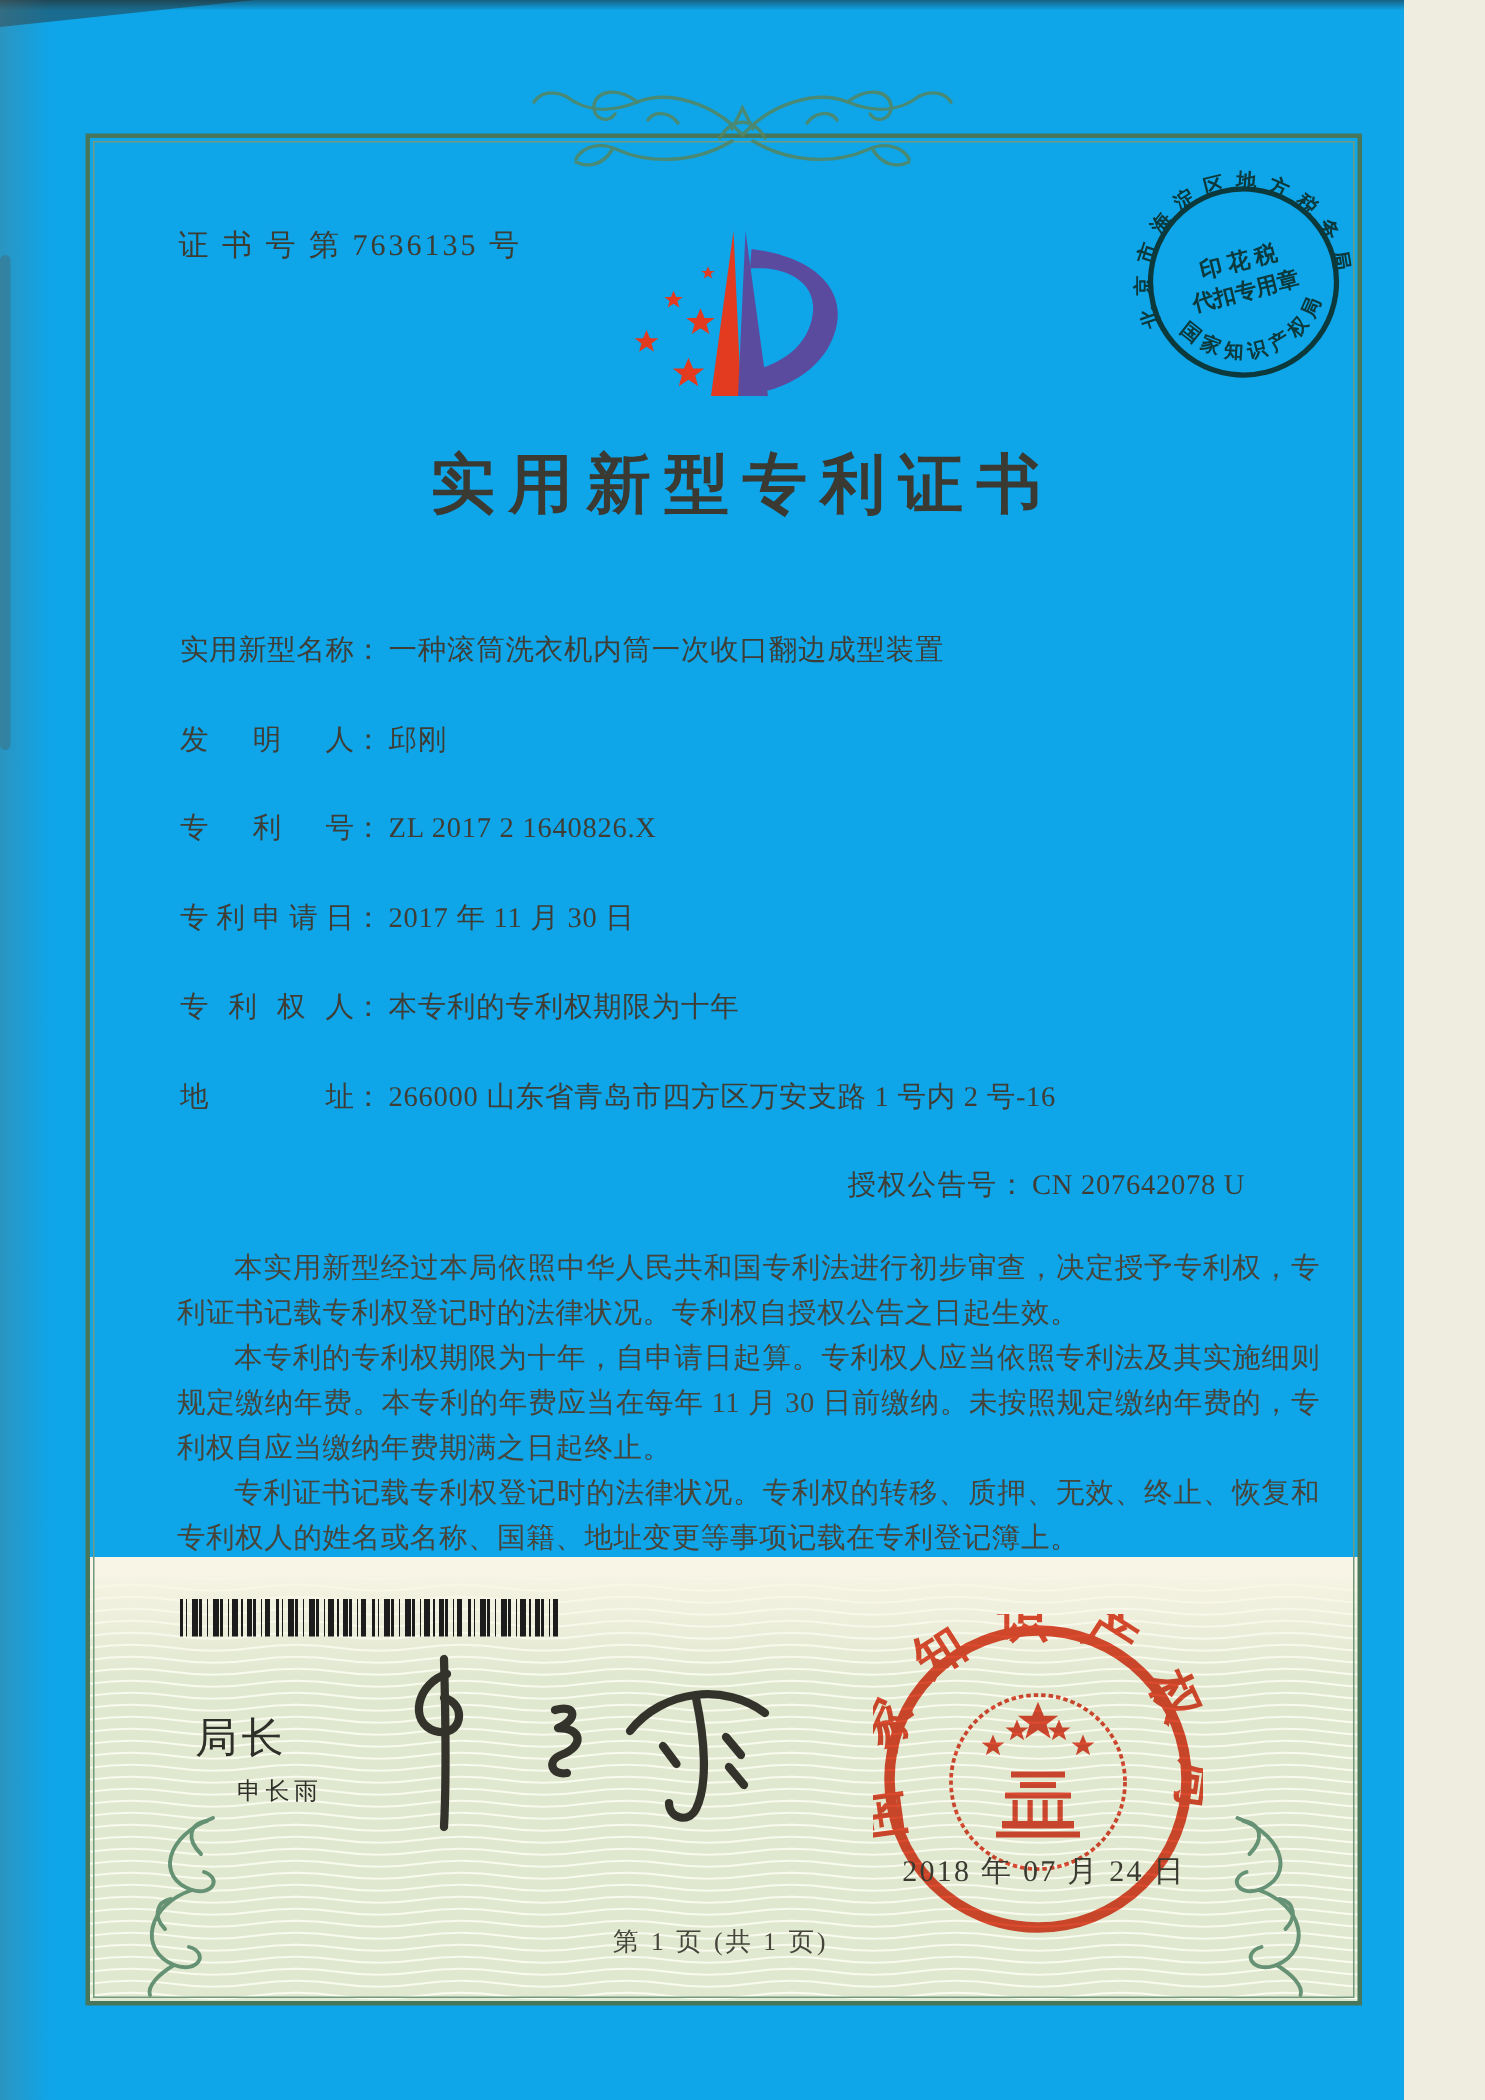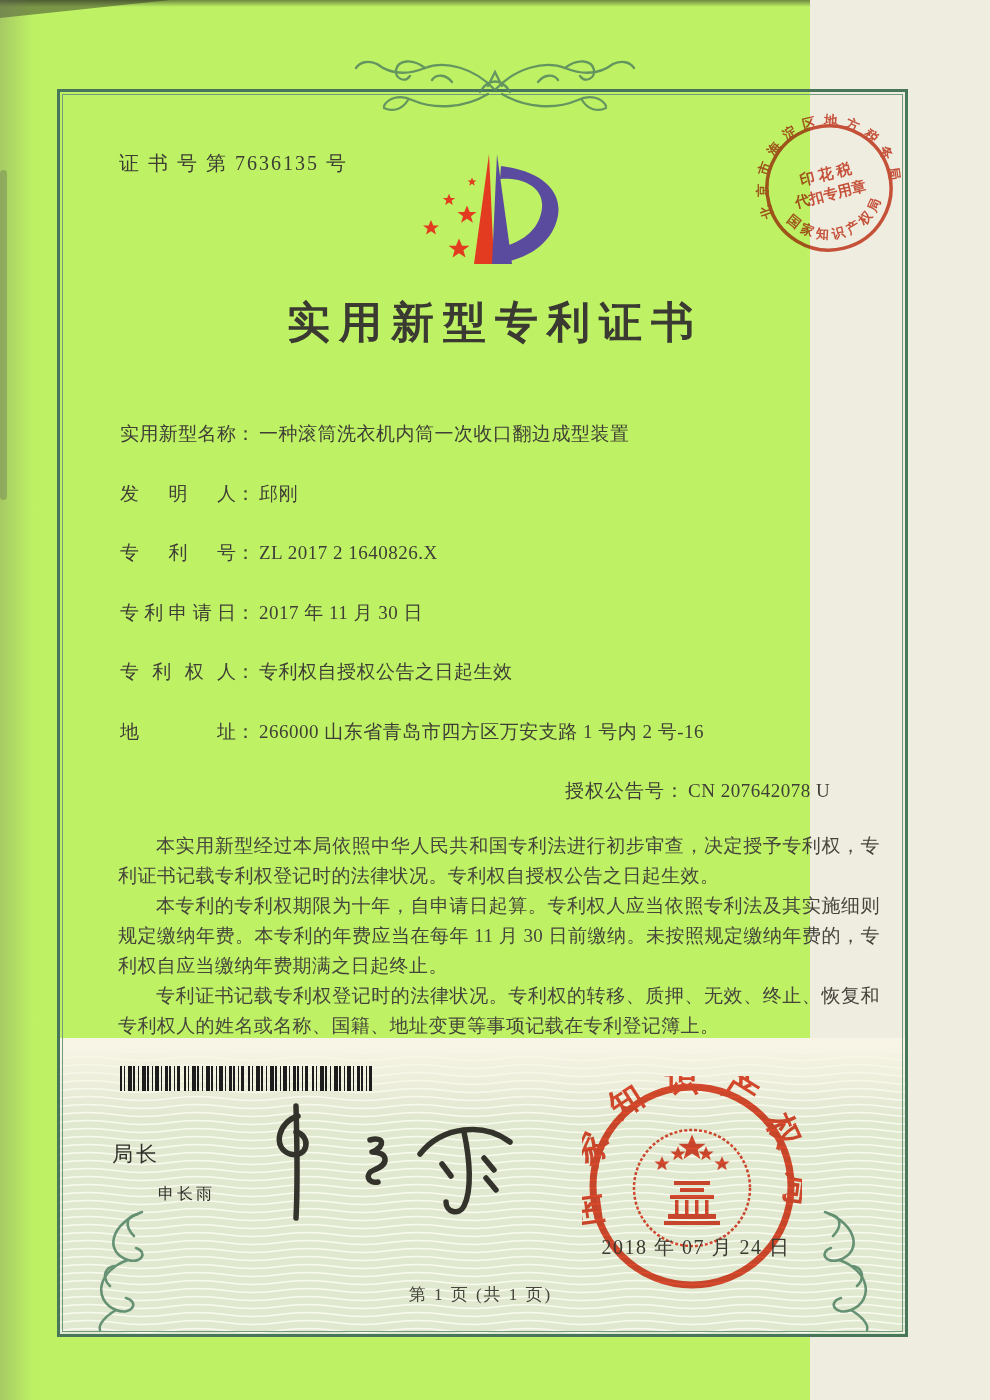--- a/index.html
+++ b/index.html
@@ -1,18 +1,18 @@
 <!DOCTYPE html>
 <html><head>
 <meta charset="utf-8">
 <style>
   html,body{margin:0;padding:0;}
   body{width:990px;height:1400px;overflow:hidden;background:#efece0;
        font-family:"Liberation Serif","DejaVu Serif",serif;}
-  .scan{position:relative;width:810px;height:1400px;background:#bef264;}
+  .scan{position:relative;width:936px;height:1400px;background:#0ea5e9;}
 
   
   .scan-top{position:absolute;top:0;left:0;right:0;height:7px;
     background:linear-gradient(to bottom,rgba(30,30,28,.5),rgba(30,30,28,0));z-index:9;}
   .scan-corner{position:absolute;top:0;left:0;width:0;height:0;
     border-top:18px solid rgba(40,40,36,.45);border-right:170px solid transparent;z-index:9;}
   .scan-left{position:absolute;top:0;left:0;bottom:0;width:34px;
     background:linear-gradient(to right,rgba(110,110,100,.30),rgba(110,110,100,0));z-index:9;}
   .scan-blotch{position:absolute;left:0;top:170px;width:7px;height:330px;
     background:rgba(80,80,72,.28);border-radius:5px;z-index:9;}
@@ -61,21 +61,21 @@
     background-image:linear-gradient(90deg,
       #1c1c1c 0 2px,transparent 2px 4px,#1c1c1c 4px 5px,transparent 5px 8px,
       #1c1c1c 8px 12px,transparent 12px 13px,#1c1c1c 13px 15px,transparent 15px 18px,
       #1c1c1c 18px 19px,transparent 19px 22px,#1c1c1c 22px 26px,transparent 26px 27px,
       #1c1c1c 27px 29px,transparent 29px 32px,#1c1c1c 32px 33px,transparent 33px 35px,
       #1c1c1c 35px 39px,transparent 39px 41px,#1c1c1c 41px 42px,transparent 42px 45px,
       #1c1c1c 45px 48px,transparent 48px 49px,#1c1c1c 49px 51px,transparent 51px 54px,
       #1c1c1c 54px 55px,transparent 55px 57px,#1c1c1c 57px 60px,transparent 60px 64px);
     background-size:64px 100%;background-repeat:repeat-x;}
 
-  .issuer-role{position:absolute;left:112px;top:1140px;font-size:21px;color:#2f2f29;
+  .issuer-role{position:absolute;left:130px;top:1140px;font-size:28px;color:#2f2f29;
     letter-spacing:3px;z-index:5;}
   .issuer-name{position:absolute;left:130px;top:1184px;font-size:16px;color:#2f2f29;
     letter-spacing:3px;z-index:5;margin-left:28px;}
   .signature{position:absolute;left:252px;top:1102px;z-index:5;}
 
   .seal{position:absolute;left:582px;top:1076px;z-index:6;mix-blend-mode:multiply;opacity:.95;}
   .seal-date{position:absolute;left:594px;top:1234px;width:204px;text-align:center;
     font-size:20px;color:#3a3a31;letter-spacing:1.5px;z-index:7;}
 
   .page-footer{position:absolute;left:58px;top:1283px;width:845px;text-align:center;
@@ -183,21 +183,21 @@
     <div class="frow">
       <span class="flabel">发明人</span><span class="fcolon">：</span><span class="fvalue">邱刚</span>
     </div>
     <div class="frow">
       <span class="flabel">专利号</span><span class="fcolon">：</span><span class="fvalue">ZL 2017 2 1640826.X</span>
     </div>
     <div class="frow">
       <span class="flabel">专利申请日</span><span class="fcolon">：</span><span class="fvalue">2017 年 11 月 30 日</span>
     </div>
     <div class="frow">
-      <span class="flabel">专利权人</span><span class="fcolon">：</span><span class="fvalue">专利权自授权公告之日起生效</span>
+      <span class="flabel">专利权人</span><span class="fcolon">：</span><span class="fvalue">本专利的专利权期限为十年</span>
     </div>
     <div class="frow">
       <span class="flabel">地址</span><span class="fcolon">：</span><span class="fvalue">266000  山东省青岛市四方区万安支路 1 号内 2 号-16</span>
     </div>
     <div class="frow">
       <span class="fpair-right">
         <span class="glabel">授权公告号</span><span class="fcolon">：</span><span class="fvalue">CN 207642078 U</span>
       </span>
     </div>
   </div>

